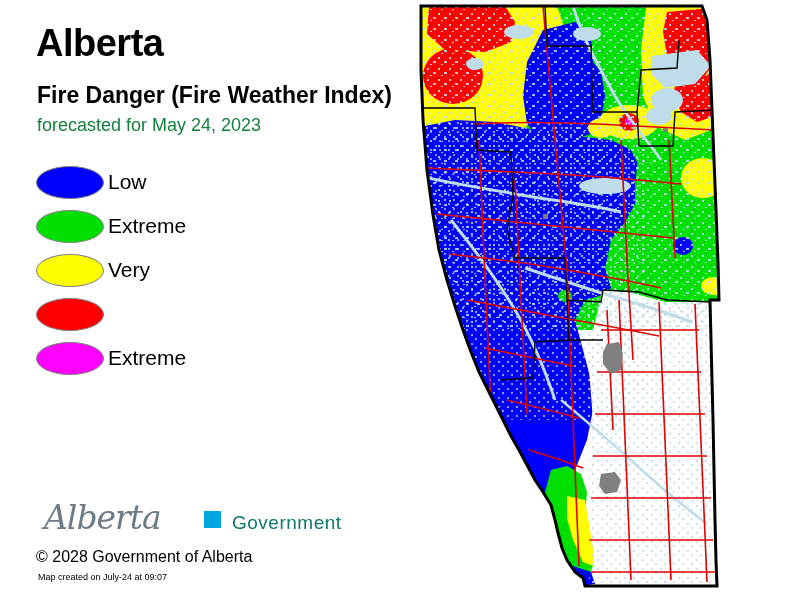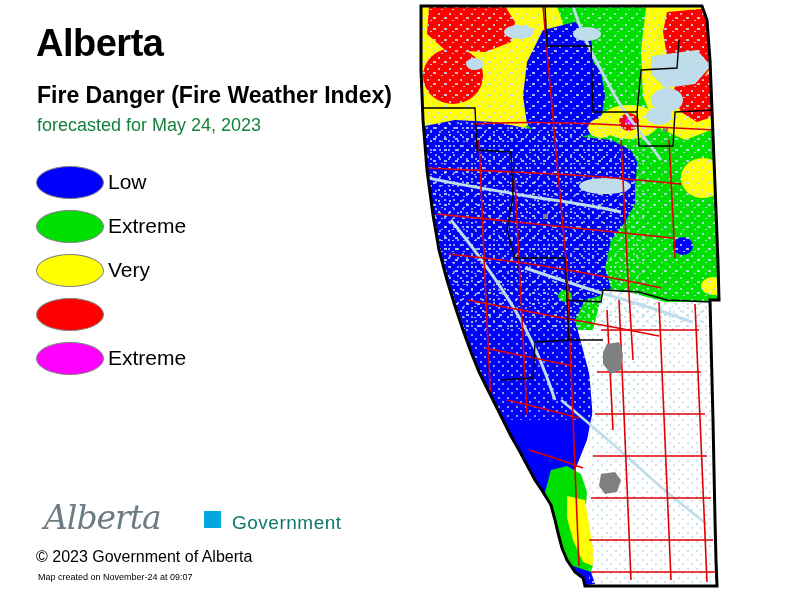--- a/index.html
+++ b/index.html
@@ -126,22 +126,22 @@
 
 
     </div>
 
     <div id="footer">
       <div id="logo-row">
         <span id="logo-script">Alberta</span>
         <span id="logo-square"></span>
         <span id="logo-gov">Government</span>
       </div>
-      <div id="copyright">© 2023 Government of Alberta</div>
-      <div id="created">Map created on November-24 at 09:07</div>
+      <div id="copyright">© 2028 Government of Alberta</div>
+      <div id="created">Map created on July-24 at 09:07</div>
     </div>
 
   </div>
 
   <div id="map-wrap">
     <svg id="map-svg" width="377" height="612" viewBox="0 0 377 612">
       <defs>
 
         <clipPath id="abclip">
           <path d="M 6,6

